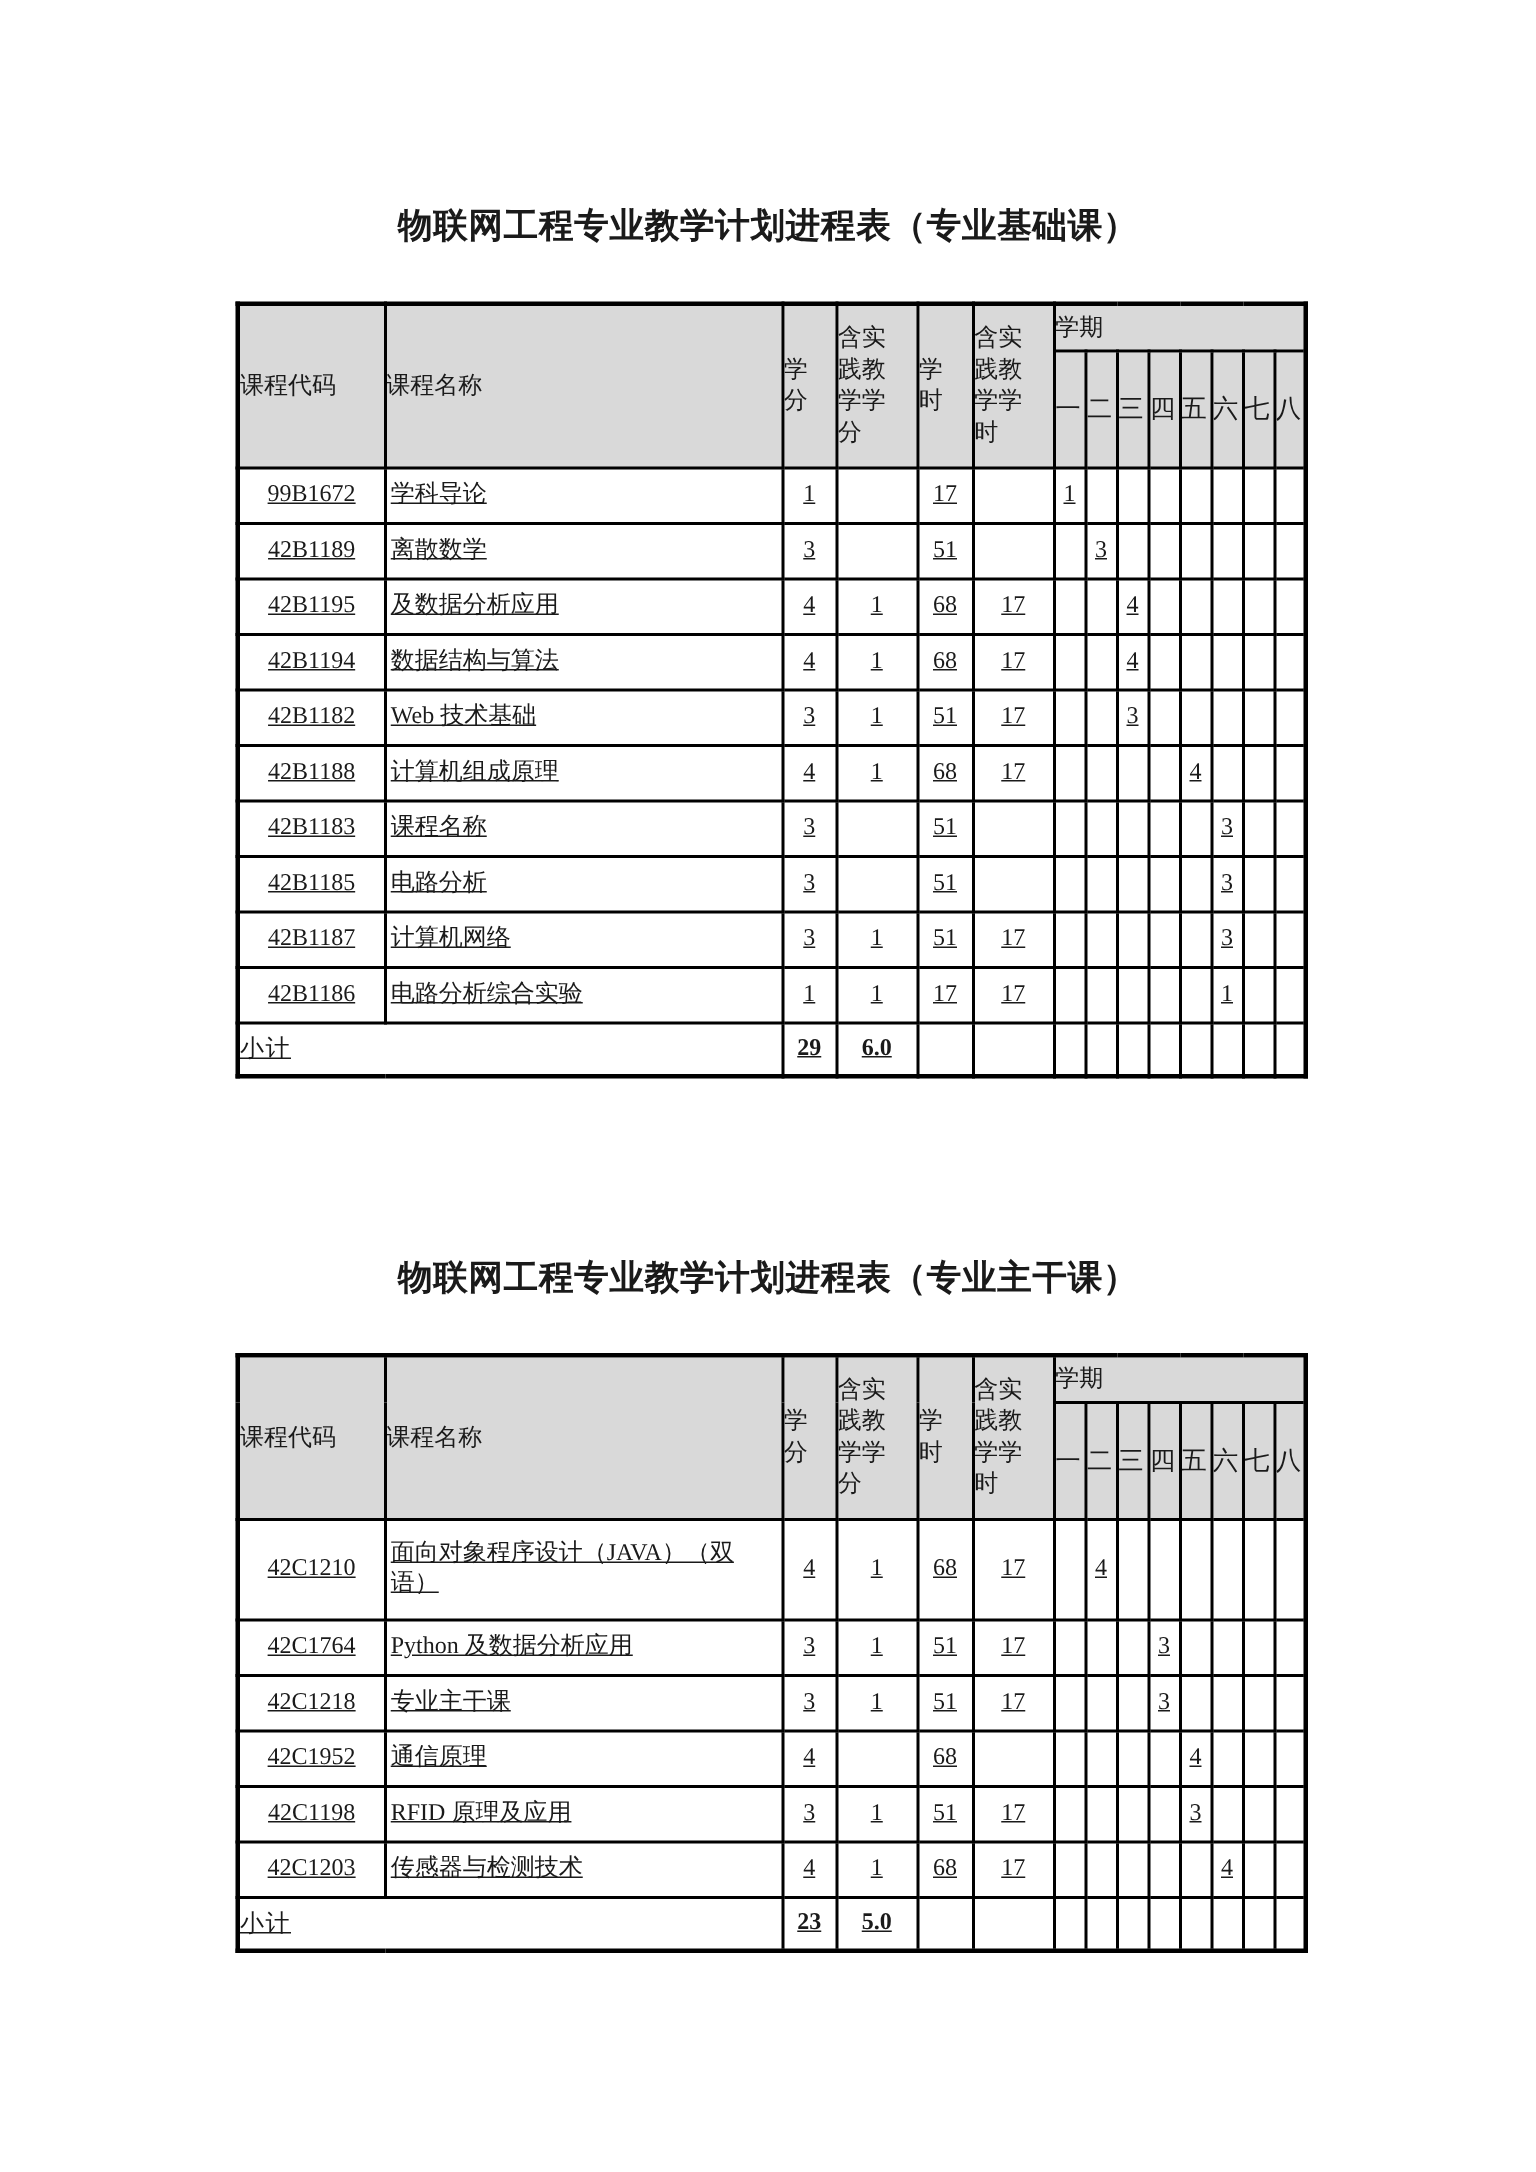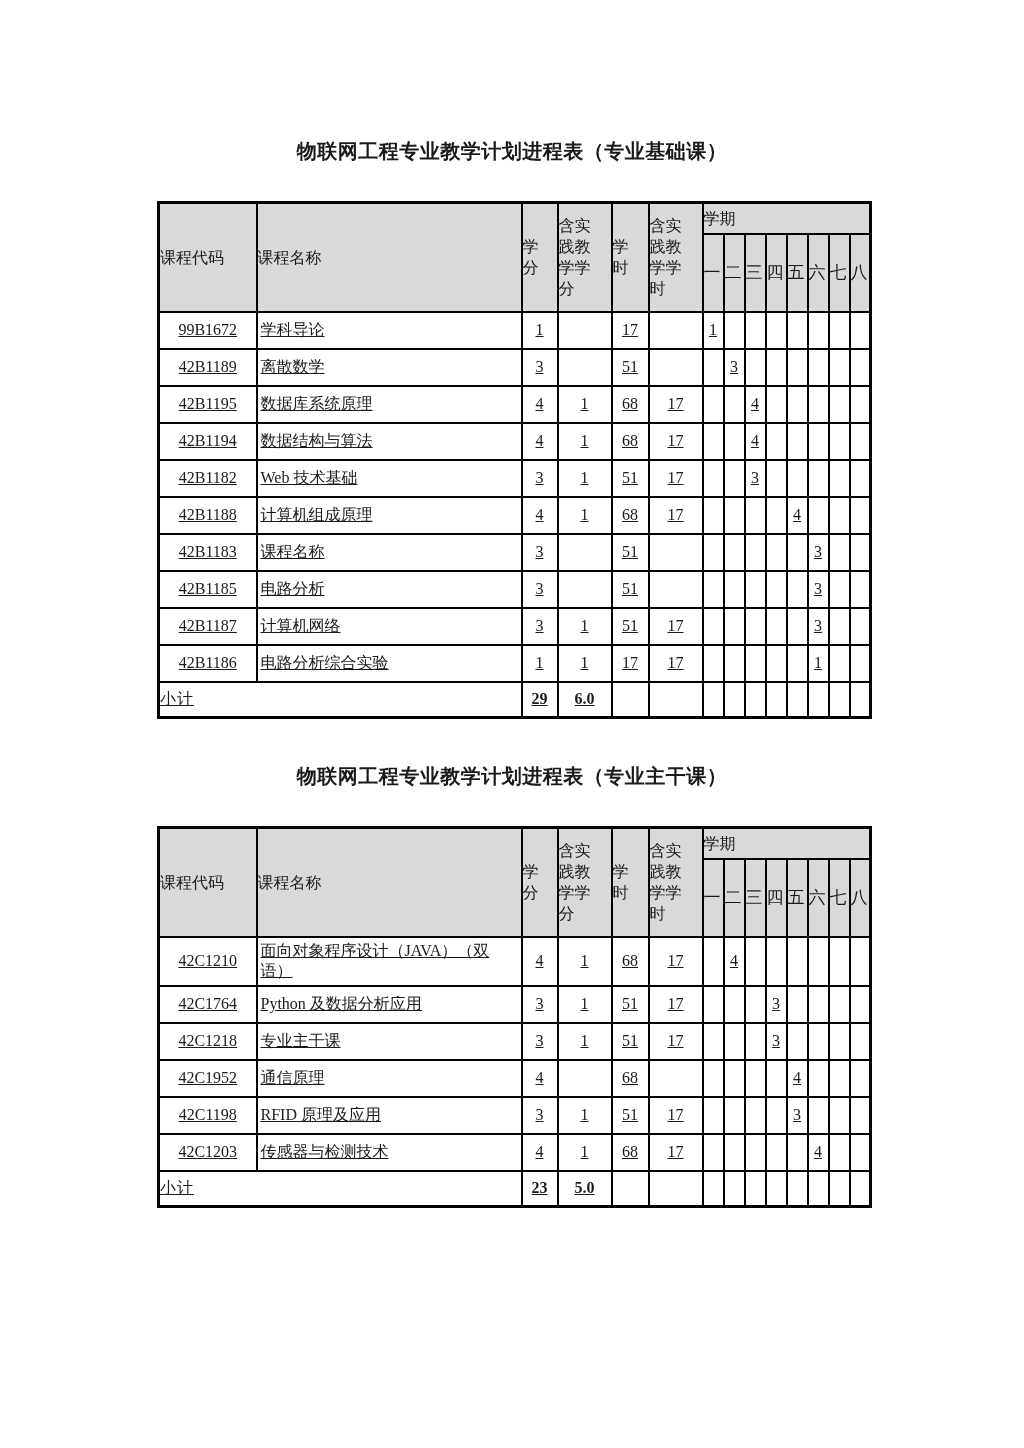--- a/index.html
+++ b/index.html
@@ -13,28 +13,28 @@
     width:1024px;height:1448px;
     background:var(--page-bg);
     font-family:"Liberation Serif","DejaVu Serif",serif;
     color:var(--text);
   }
   .page{width:1024px;height:1448px;overflow:hidden;position:relative;}
 
   .doc-title{
     margin:0;
     text-align:center;
-    font-size:20px;
+    font-size:23px;
     line-height:26px;
     font-weight:bold;
     color:#1a1a1a;
     letter-spacing:0.5px;
   }
   .doc-title.first{padding-top:138px;}
-  .doc-title.second{padding-top:44px;}
+  .doc-title.second{padding-top:120px;}
 
   table.course-table{
     border-collapse:collapse;
     table-layout:fixed;
     width:712px;
     margin:37px 0 0 157px;
     border:3px solid var(--border);
   }
   .course-table th,.course-table td{
     border:2px solid var(--border);
@@ -48,21 +48,21 @@
   col.c-name{width:265px;}
   col.c-credit{width:36px;}
   col.c-pcredit{width:54px;}
   col.c-hours{width:37px;}
   col.c-phours{width:54px;}
   col.c-sem{width:21px;}
 
   .course-table thead tr.hr1{height:31px;}
   .course-table thead tr.hr2{height:78px;}
   .course-table tbody tr{height:37px;text-decoration:underline;}
-  #table-1 tbody tr:first-child{height:49px;}
+  #table-1 tbody tr:first-child{height:67px;}
   .course-table tbody tr.subtotal{height:36px;}
 
   th.hdr{
     background:var(--header-bg);
     font-weight:normal;
     text-align:left;
     white-space:pre-line;
     line-height:21px;
   }
   th.sem-span{line-height:27px;margin-left:16px;}
@@ -161,21 +161,21 @@
           <td class="sem">3</td>
           <td class="sem"></td>
           <td class="sem"></td>
           <td class="sem"></td>
           <td class="sem"></td>
           <td class="sem"></td>
           <td class="sem"></td>
         </tr>
         <tr>
           <td class="code">42B1195</td>
-          <td class="name">数据库系统原理</td>
+          <td class="name">及数据分析应用</td>
           <td class="num">4</td>
           <td class="num">1</td>
           <td class="num">68</td>
           <td class="num">17</td>
           <td class="sem"></td>
           <td class="sem"></td>
           <td class="sem">4</td>
           <td class="sem"></td>
           <td class="sem"></td>
           <td class="sem"></td>

